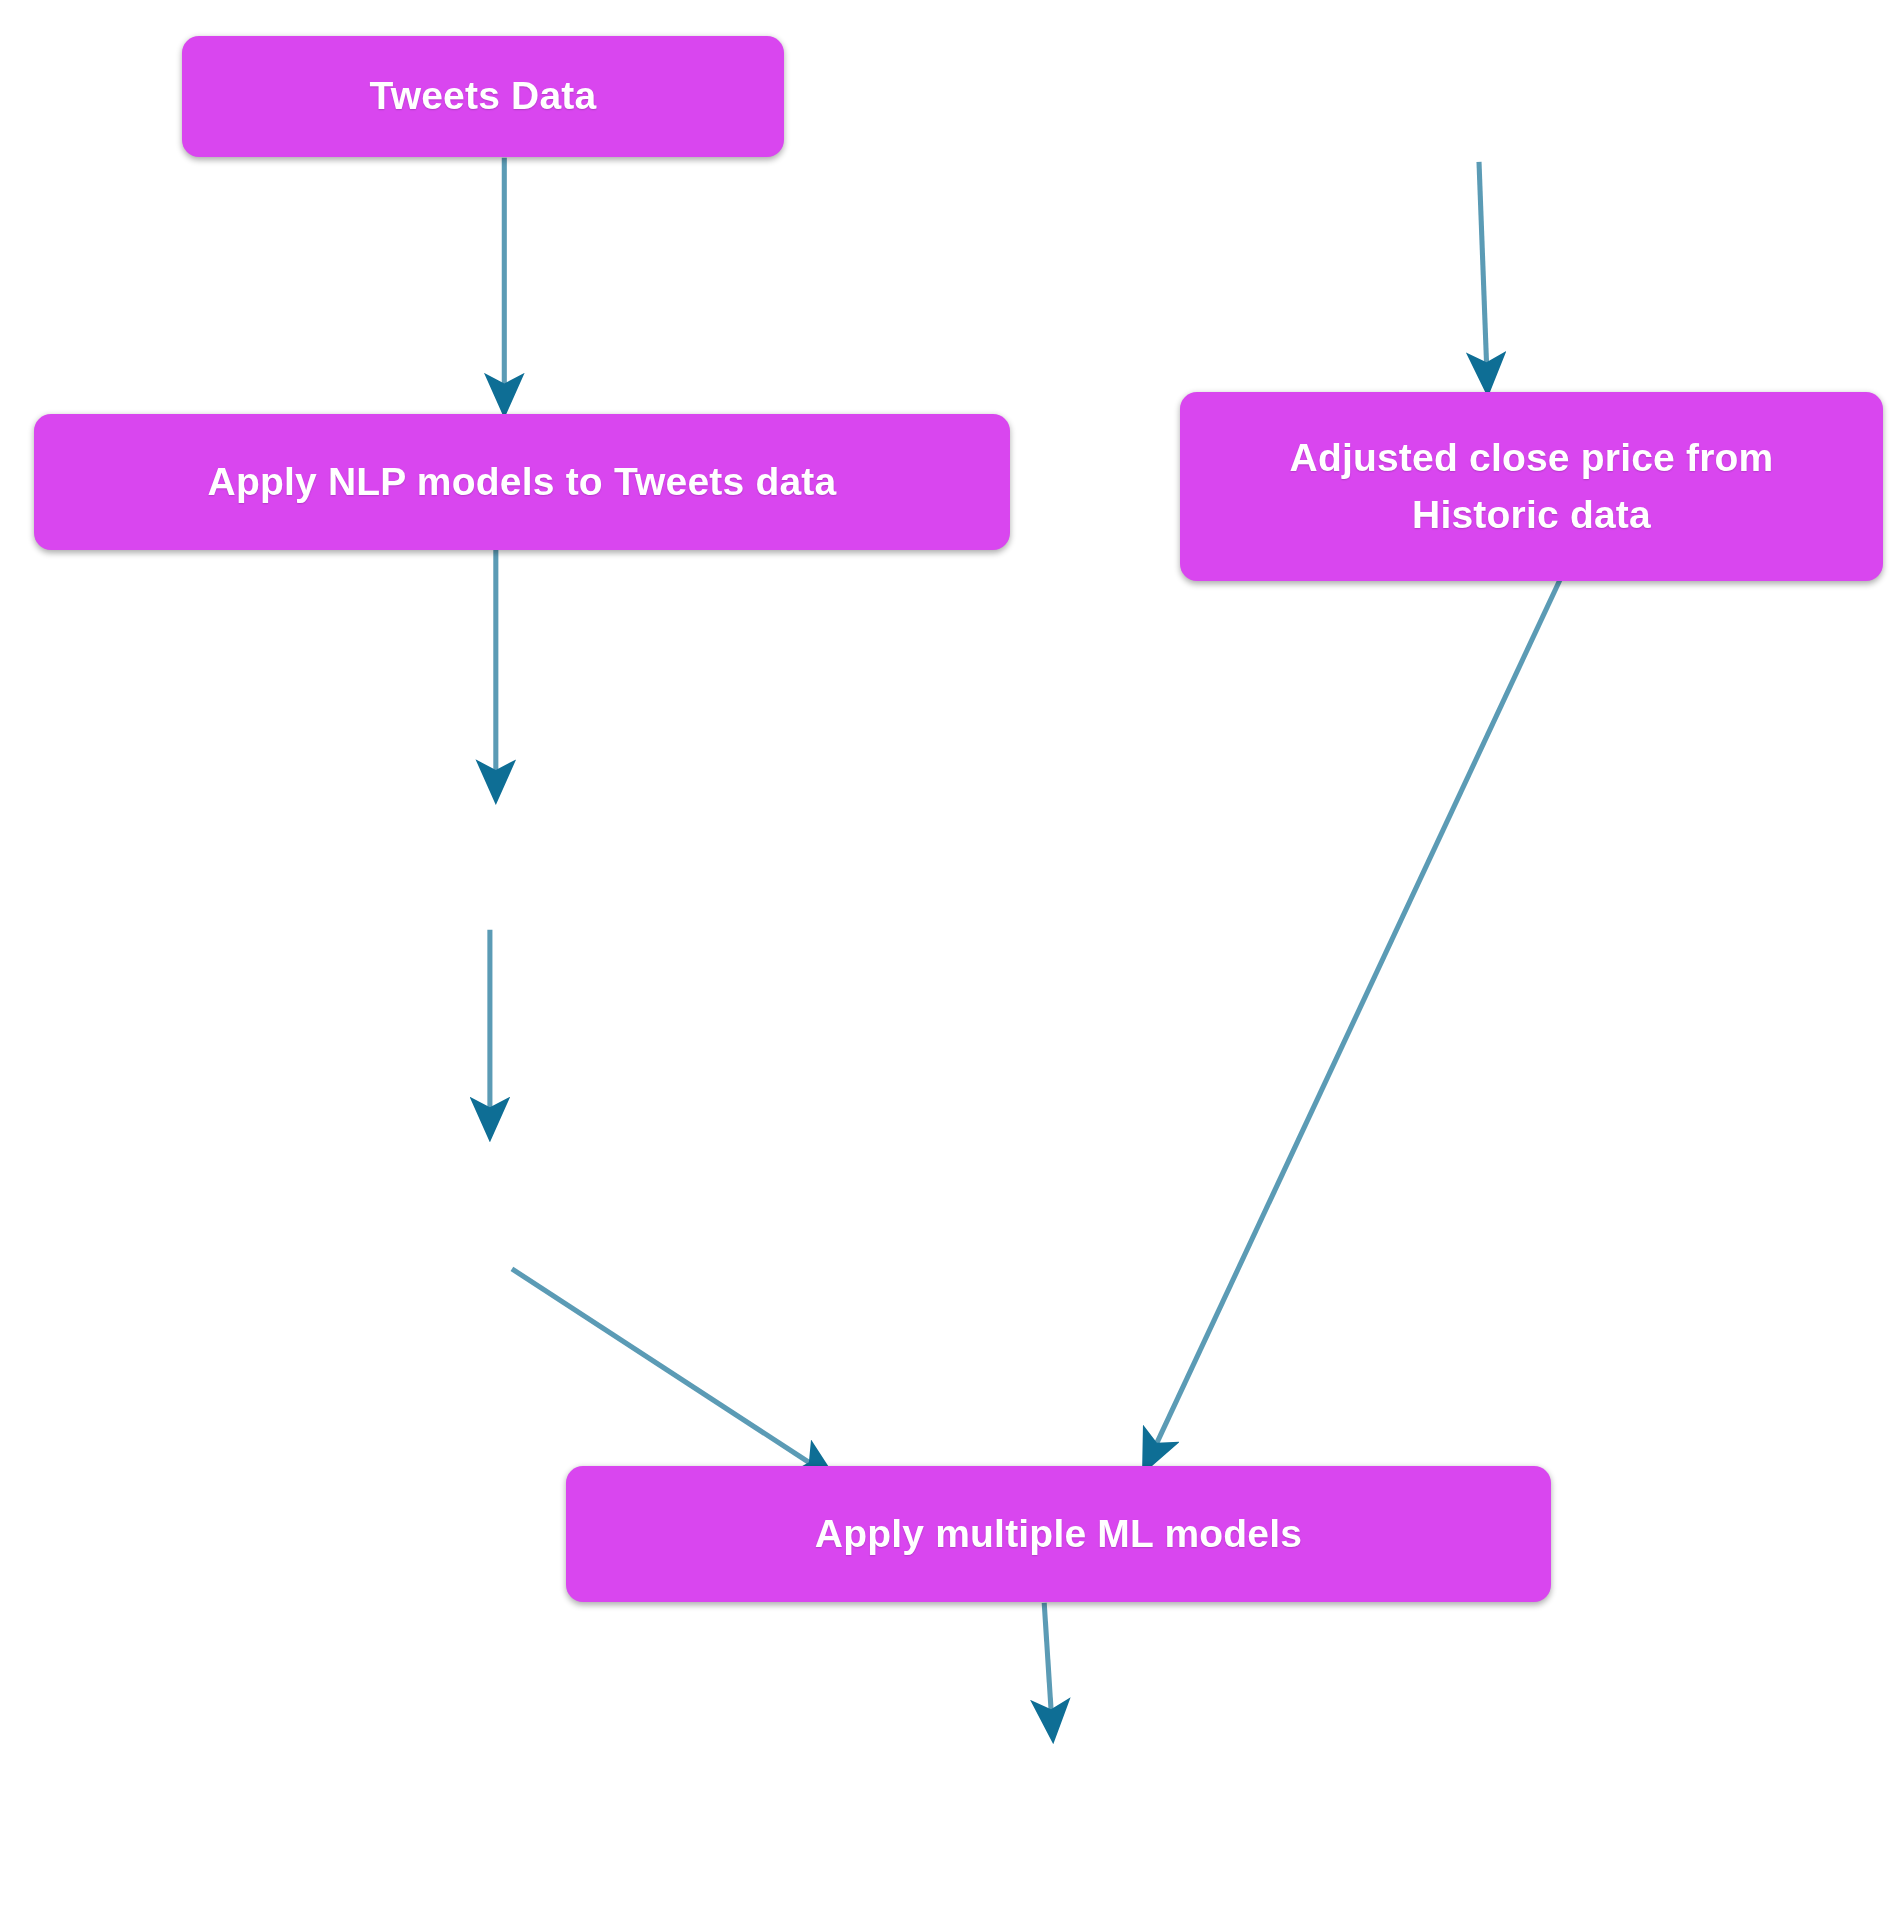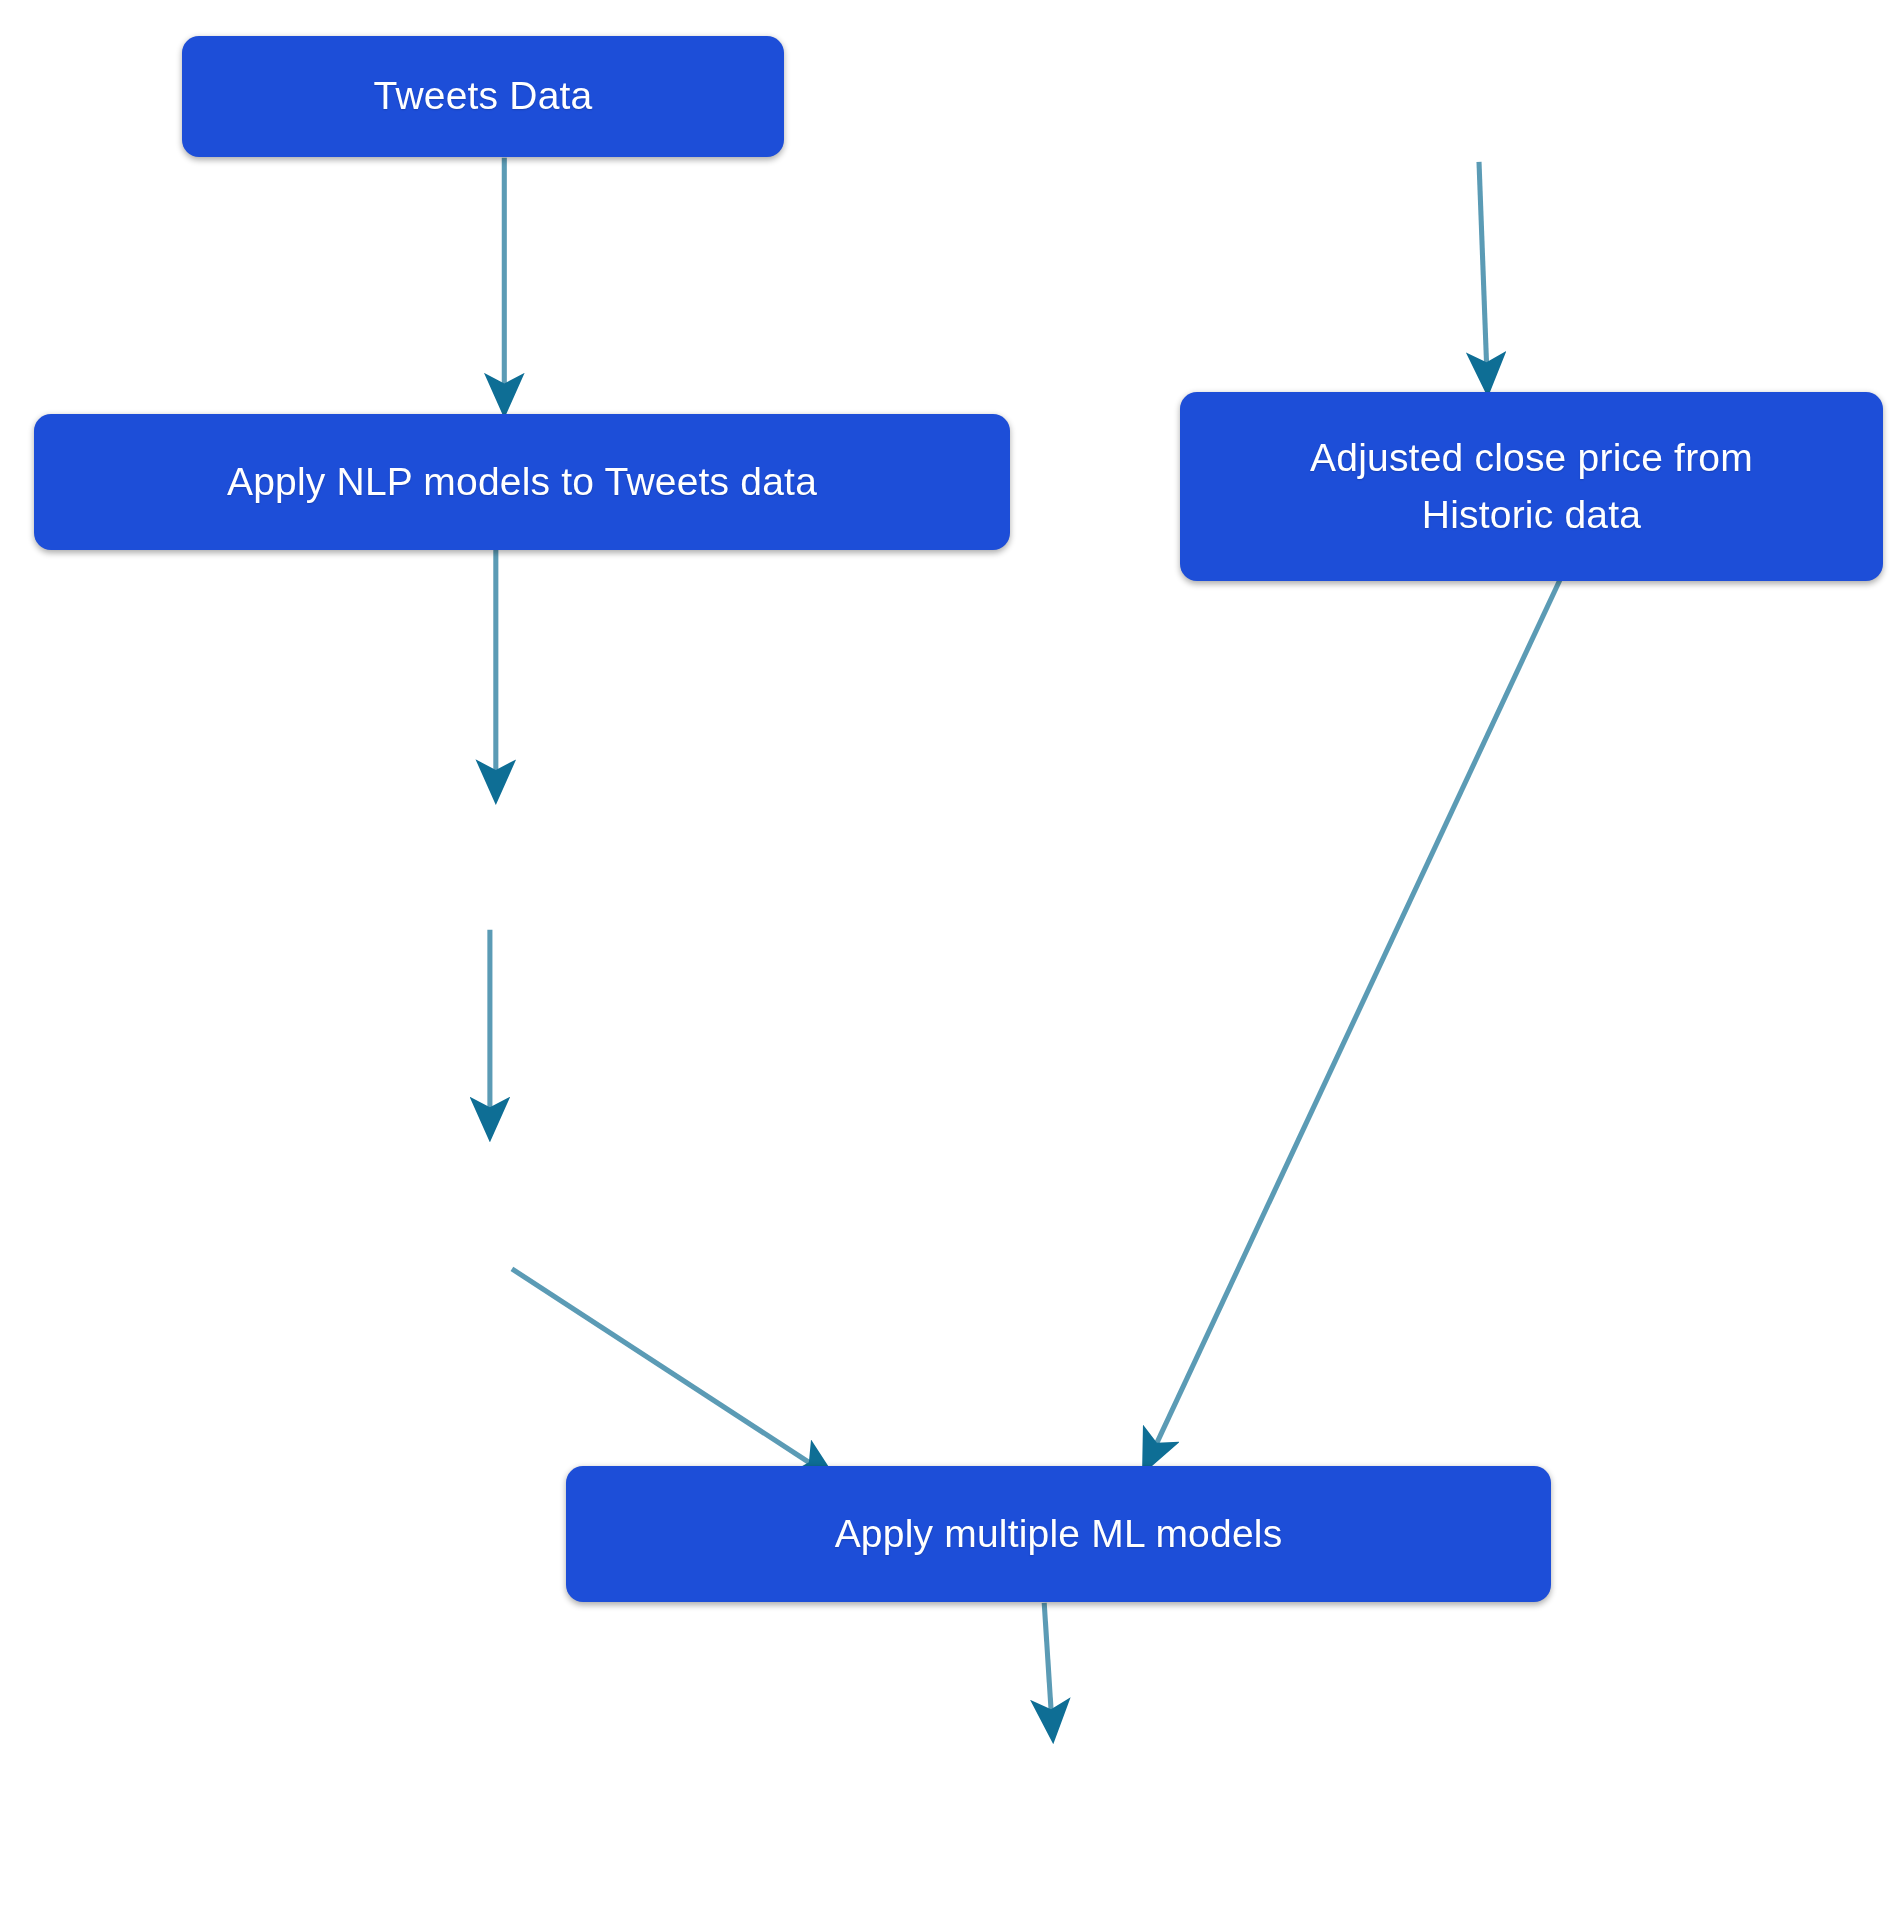--- a/index.html
+++ b/index.html
@@ -11,28 +11,28 @@
     position: relative;
     width: 1896px;
     height: 1930px;
     background: #ffffff;
     overflow: hidden;
     font-family: "Liberation Sans", sans-serif;
   }
   .node {
     position: absolute;
     box-sizing: border-box;
-    background: #1d4ed8;
+    background: #d946ef;
     border-radius: 17px;
     display: flex;
     align-items: center;
     justify-content: center;
     text-align: center;
     color: #ffffff;
-    font-weight: normal;
+    font-weight: bold;
     letter-spacing: 0.2px;
     line-height: 1.45;
     padding: 5.1px 15.3px;
     box-shadow: 0 2.5px 6px rgba(0,0,0,0.33);
     text-shadow: 0 0.8px 1.7px rgba(0,0,0,0.18);
     z-index: 2;
   }
   .node-label { display: block; white-space: pre-line; }
 
   

